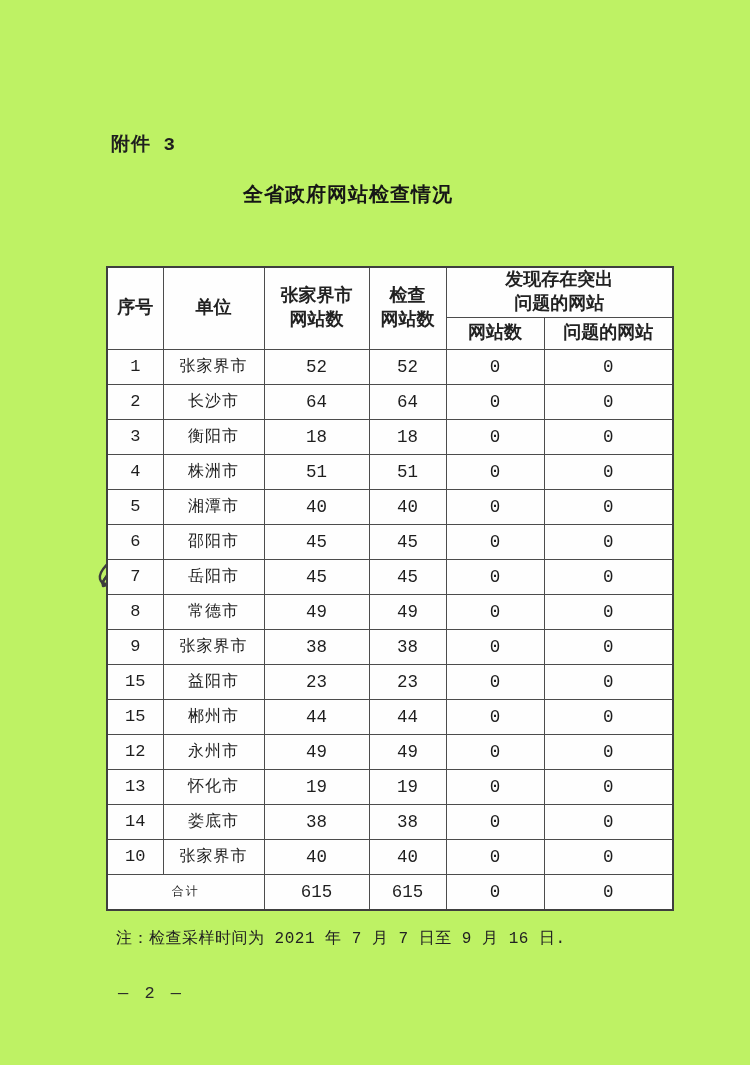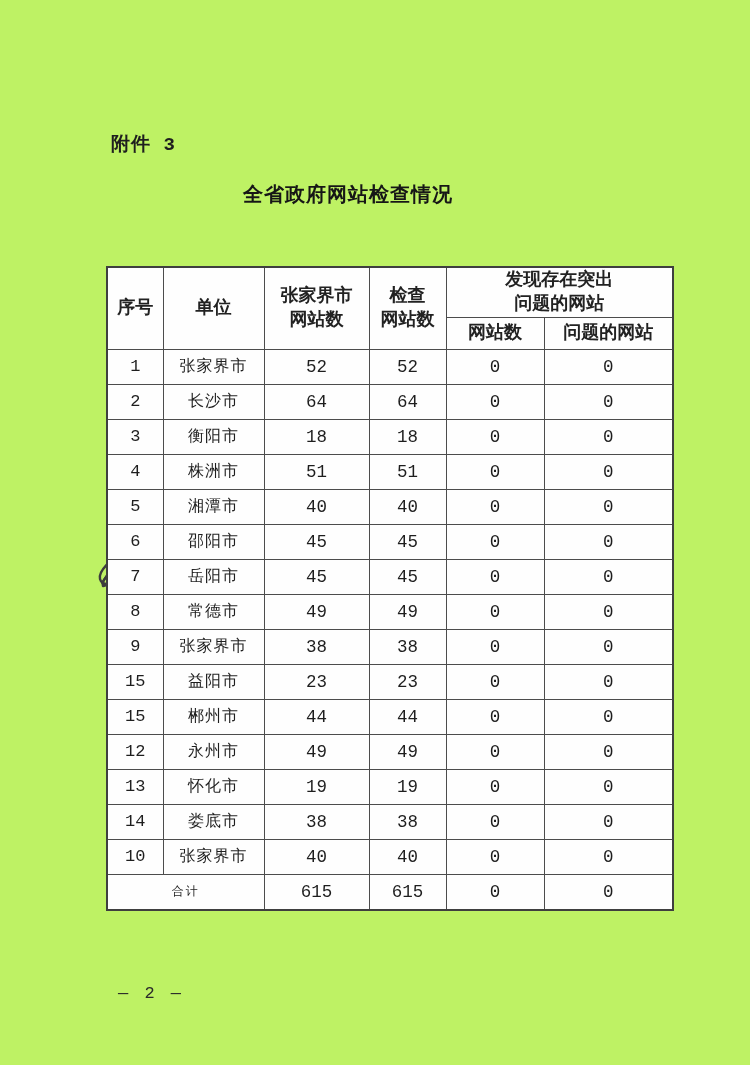--- a/index.html
+++ b/index.html
@@ -278,16 +278,17 @@
           <td class="cell-total-label" colspan="2">合计</td>
           <td class="cell-num">615</td>
           <td class="cell-num">615</td>
           <td class="cell-num">0</td>
           <td class="cell-num">0</td>
         </tr>
       </tbody>
     </table>
   </div>
 
+  <div class="note-line">注：检查采样时间为 2021 年 7 月 7 日至 9 月 16 日.</div>
 
   <div class="page-number">— 2 —</div>
 
 </div>
 
 </body></html>

